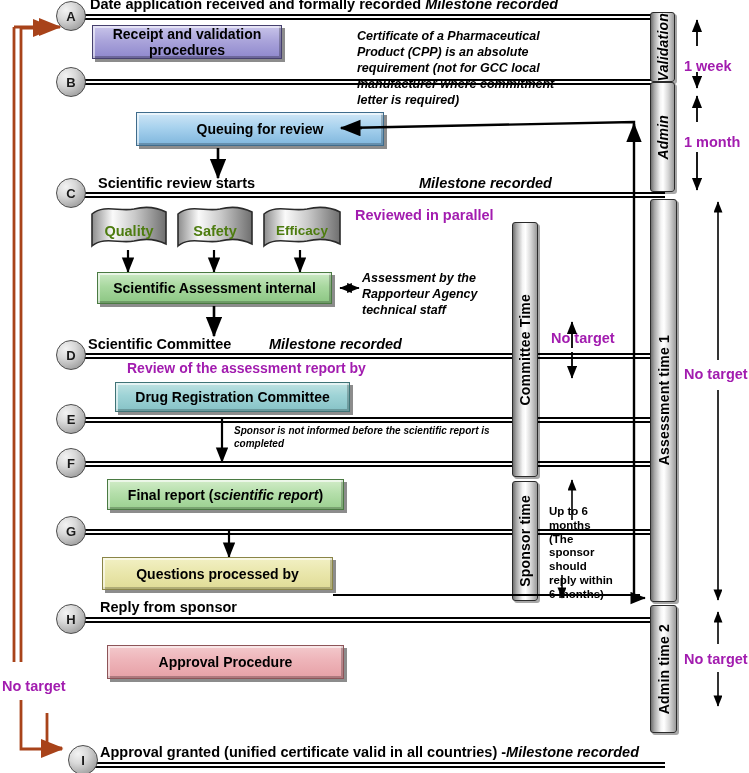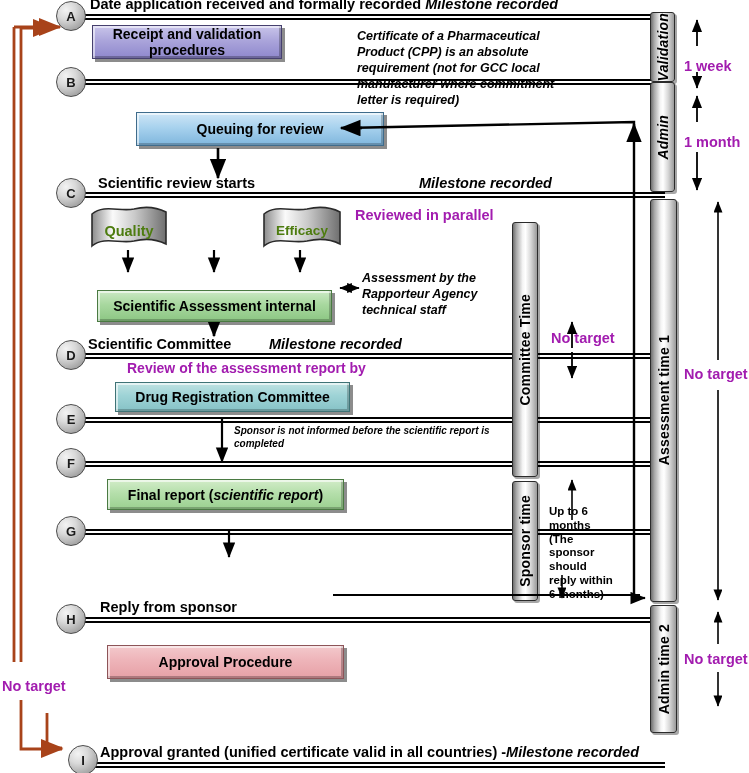--- a/index.html
+++ b/index.html
@@ -25,21 +25,21 @@
              border:1px solid #46406e;
              box-shadow:inset 2px 2px 0 rgba(255,255,255,.55),inset -2px -2px 0 rgba(0,0,0,.25),
                         3px 3px 0 rgba(0,0,0,.45);}
   .bx-blue{background:linear-gradient(180deg,#cfe6f6 0%,#a8d2ee 45%,#7fb6dd 100%);
            border:1px solid #3f6c8c;
            box-shadow:inset 2px 2px 0 rgba(255,255,255,.6),inset -2px -2px 0 rgba(0,0,0,.22),
                       3px 3px 0 rgba(0,0,0,.45);margin-left:44px;}
   .bx-green{background:linear-gradient(180deg,#cbe9c4 0%,#a8d89f 45%,#8cc683 100%);
             border:1px solid #4a7a42;
             box-shadow:inset 2px 2px 0 rgba(255,255,255,.6),inset -2px -2px 0 rgba(0,0,0,.22),
-                       3px 3px 0 rgba(0,0,0,.45);margin-top:18px;}
+                       3px 3px 0 rgba(0,0,0,.45);}
   .bx-teal{background:linear-gradient(180deg,#bfe2e2 0%,#9ed3d6 45%,#86c2c6 100%);
            border:1px solid #3f7376;
            box-shadow:inset 2px 2px 0 rgba(255,255,255,.6),inset -2px -2px 0 rgba(0,0,0,.22),
                       3px 3px 0 rgba(0,0,0,.45);}
   .bx-green2{background:linear-gradient(180deg,#d2ecc8 0%,#b5dfab 45%,#9bd090 100%);
              border:1px solid #4a7a42;
              box-shadow:inset 2px 2px 0 rgba(255,255,255,.6),inset -2px -2px 0 rgba(0,0,0,.22),
                         3px 3px 0 rgba(0,0,0,.45);}
   .bx-yellow{background:linear-gradient(180deg,#f2f0c4 0%,#eae7ad 45%,#e0dc96 100%);
              border:1px solid #8a8547;
@@ -180,40 +180,57 @@
   </div>
 
   <div class="pbox bx-green2" style="left:107px;top:479px;width:237px;height:31px;">
     <span class="lbl"><span>Final report (</span><i>scientific report</i><span>)</span></span>
   </div>
 
   <div class="pbox bx-teal" style="left:115px;top:382px;width:235px;height:30px;">
     <span class="lbl">Drug Registration Committee</span>
   </div>
 
+  <div class="pbox bx-yellow" style="left:102px;top:557px;width:231px;height:33px;">
+    <span class="lbl">Questions processed by</span>
+  </div>
 
   <div class="pbox bx-pink" style="left:107px;top:645px;width:237px;height:34px;">
     <span class="lbl">Approval Procedure</span>
   </div>
 
   <div class="flag" style="left:90px;top:206px;width:78px;height:46px;">
     <svg width="78" height="46" viewBox="0 0 78 46">
       <defs>
           <linearGradient id="fg1" x1="0" y1="0" x2="1" y2="0">
         <stop offset="0%" stop-color="#8c8c8c"></stop>
             <stop offset="28%" stop-color="#fafafa"></stop>
         <stop offset="58%" stop-color="#c9c9c9"></stop>
             <stop offset="100%" stop-color="#6f6f6f"></stop>
       </linearGradient>
         </defs>
       <path d="M2,8 C14,-2 30,6 44,3 C56,0 68,2 76,6 L76,38 C68,34 56,32 44,35 C30,38 14,30 2,40 Z" fill="url(#fg1)" stroke="#2b2b2b" stroke-width="1.6"></path>
     </svg>
     <div class="flabel">Quality</div>
   </div>
 
+  <div class="flag" style="left:176px;top:206px;width:78px;height:46px;">
+    <svg width="78" height="46" viewBox="0 0 78 46">
+      <defs>
+          <linearGradient id="fg2" x1="0" y1="0" x2="1" y2="0">
+        <stop offset="0%" stop-color="#8c8c8c"></stop>
+            <stop offset="28%" stop-color="#fafafa"></stop>
+        <stop offset="58%" stop-color="#c9c9c9"></stop>
+            <stop offset="100%" stop-color="#6f6f6f"></stop>
+      </linearGradient>
+        </defs>
+      <path d="M2,8 C14,-2 30,6 44,3 C56,0 68,2 76,6 L76,38 C68,34 56,32 44,35 C30,38 14,30 2,40 Z" fill="url(#fg2)" stroke="#2b2b2b" stroke-width="1.6"></path>
+    </svg>
+    <div class="flabel">Safety</div>
+  </div>
 
   <div class="flag" style="left:262px;top:206px;width:80px;height:46px;">
     <svg width="80" height="46" viewBox="0 0 80 46">
       <defs>
           <linearGradient id="fg3" x1="0" y1="0" x2="1" y2="0">
         <stop offset="0%" stop-color="#8c8c8c"></stop>
             <stop offset="28%" stop-color="#fafafa"></stop>
         <stop offset="58%" stop-color="#c9c9c9"></stop>
             <stop offset="100%" stop-color="#6f6f6f"></stop>
       </linearGradient>

